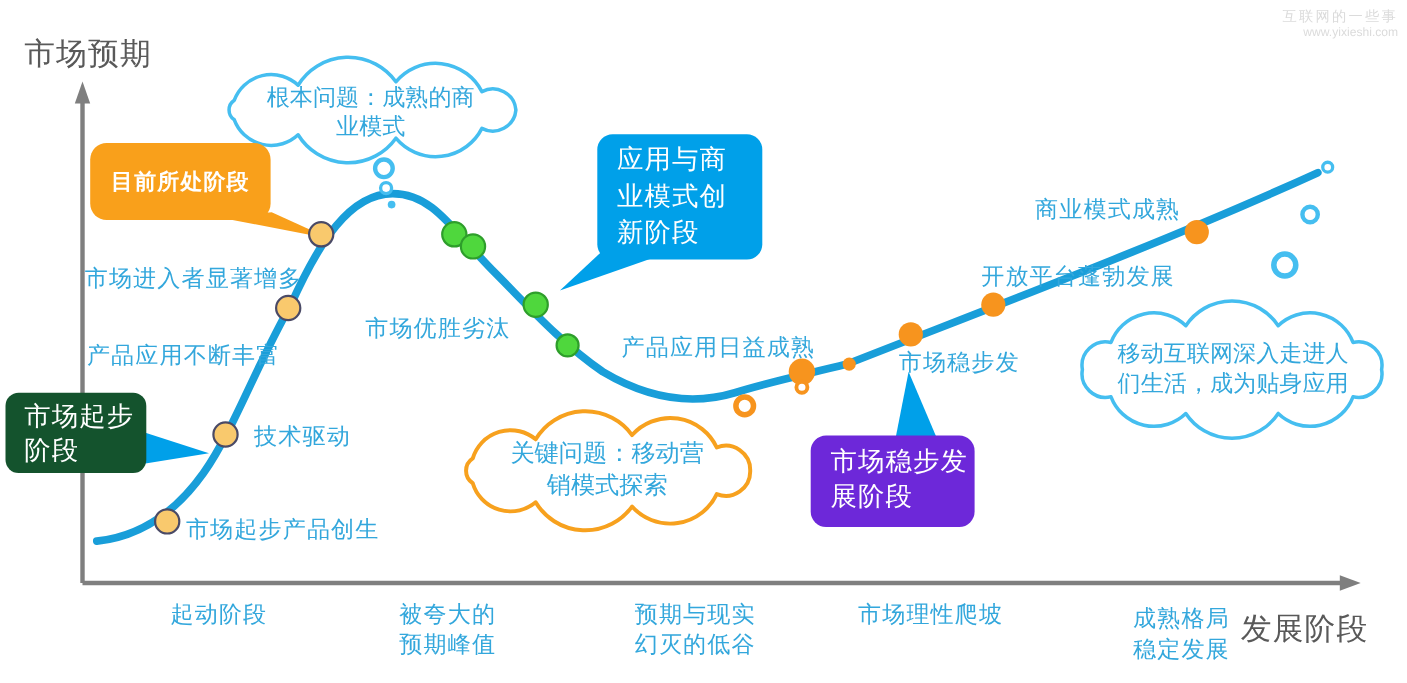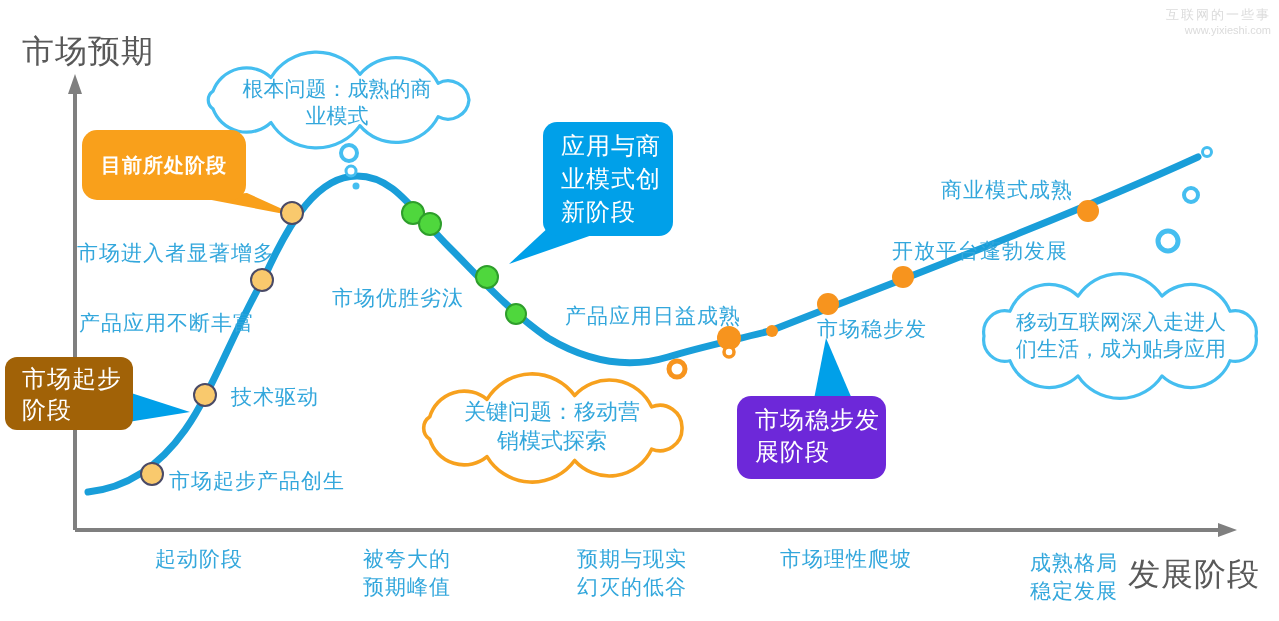--- a/index.html
+++ b/index.html
@@ -18,29 +18,29 @@
   #lbl-ad{left:817px;top:315px;}
   #lbl-open{left:892px;top:237px;}
   #lbl-biz-mature{left:941px;top:176px;}
   .stage-lbl{position:absolute;transform:translateX(-50%);text-align:center;color:#33A7DC;
     font-size:21px;line-height:28px;white-space:nowrap;letter-spacing:1px;margin-left:31px;}
   #stage-1{left:168px;top:545px;}
   #stage-2{left:376px;top:545px;}
   #stage-3{left:601px;top:545px;}
   #stage-4{left:815px;top:545px;}
   #stage-5{left:1043px;top:549px;}
-  .axis-title{position:absolute;color:#595959;font-size:32px;white-space:nowrap;letter-spacing:1px;}
+  .axis-title{position:absolute;color:#595959;font-size:28px;white-space:nowrap;letter-spacing:1px;}
   #y-title{left:22px;top:30px;}
   #x-title{left:1128px;top:553px;}
   .callout{position:absolute;color:#ffffff;box-sizing:border-box;}
   #callout-current{left:82px;top:130px;width:164px;height:70px;background:#F9A01B;border-radius:15px;
     font-size:20px;font-weight:bold;display:flex;align-items:center;justify-content:center;letter-spacing:1px;}
-  #callout-start{left:5px;top:357px;width:128px;height:73px;background:#a16207;border-radius:12px;
+  #callout-start{left:5px;top:357px;width:128px;height:73px;background:#14532d;border-radius:12px;
     font-size:24px;line-height:31px;padding:6px 0 0 17px;letter-spacing:1px;}
-  #callout-innovation{left:543px;top:122px;width:130px;height:114px;background:#00A0E9;border-radius:14px;
+  #callout-innovation{left:543px;top:122px;width:150px;height:114px;background:#00A0E9;border-radius:14px;
     font-size:24px;line-height:33px;padding:7px 0 0 18px;letter-spacing:1px;}
   #callout-steady{left:737px;top:396px;width:149px;height:83px;background:#6d28d9;border-radius:14px;
     font-size:24px;line-height:32px;padding:8px 0 0 18px;letter-spacing:1px;}
   .cloud-text{position:absolute;transform:translateX(-50%);text-align:center;color:#33A7DC;white-space:nowrap;}
   #cloud-top-text{left:337px;top:75px;font-size:21px;line-height:27px;}
   #cloud-key-text{left:552px;top:397px;font-size:22px;line-height:29px;}
   #cloud-right-text{left:1121px;top:308px;font-size:21px;line-height:27px;}
   #watermark{position:absolute;right:8px;top:6px;text-align:right;color:#DBDBDB;}
   #wm1{font-size:13px;letter-spacing:2px;}
   #wm2{font-size:11px;}

